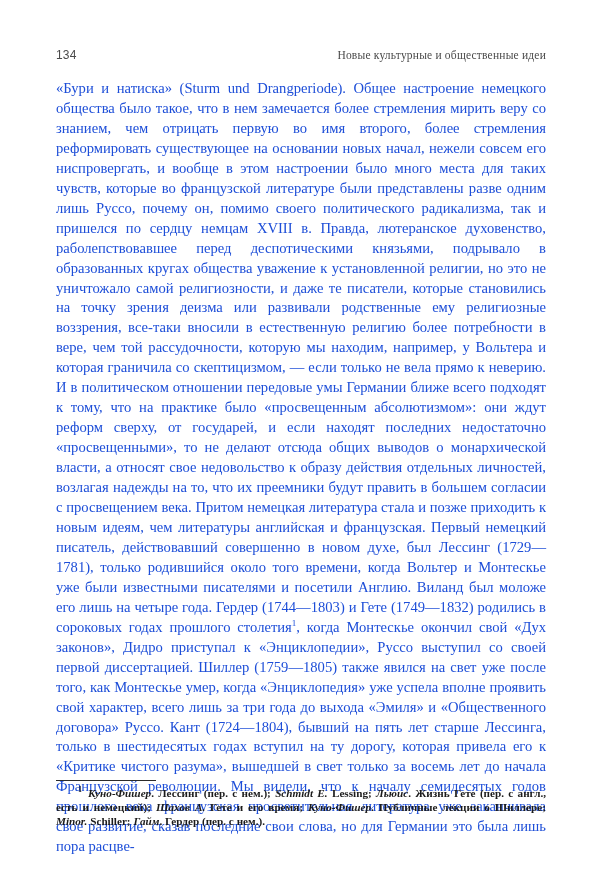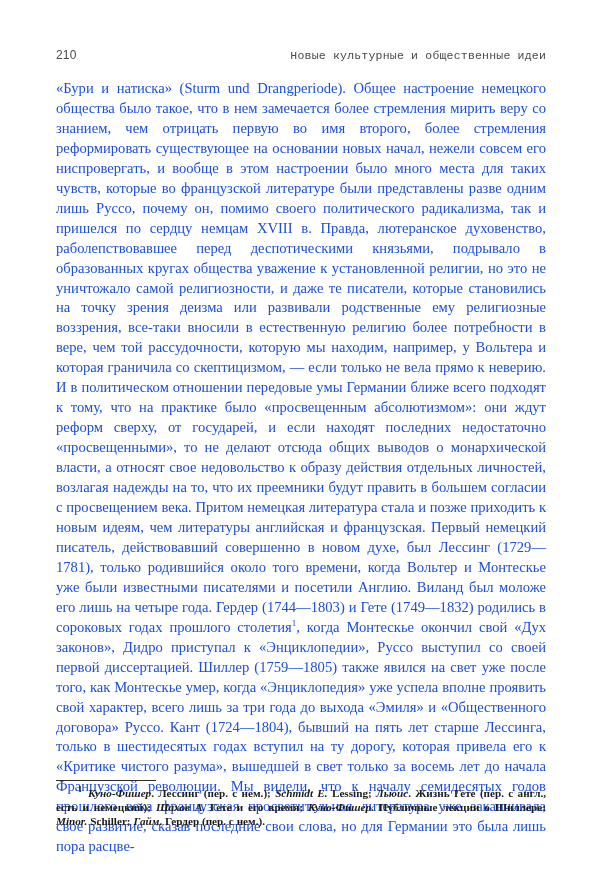--- a/index.html
+++ b/index.html
@@ -40,21 +40,21 @@
     color: #4a4a4a;
     letter-spacing: 0.2px;
   }
   .folio {
     font-family: "Liberation Sans", "DejaVu Sans", sans-serif;
     font-size: 12px;
     color: #4a4a4a;
     white-space: nowrap;
   }
   .head-title {
-    font-family: Liberation Mono, monospace;
+    font-family: Liberation Serif, serif;
     font-size: 11.5px;
     color: #4a4a4a;
     white-space: nowrap;
     margin-left: 6px;
   }
   
   .body-text {
     position: absolute;
     left: 56px;
     top: 79px;
@@ -104,21 +104,21 @@
     margin-right: 6px;
   }
   .it { font-style: italic; }
 </style>
 </head>
 <body>
 
 <div class="page">
 
   <div class="running-head">
-    <span class="folio">210</span>
+    <span class="folio">134</span>
     <span class="head-title">Новые культурные и общественные идеи</span>
   </div>
 
   <div class="body-text">
     <p><span>«Бури и натиска» (Sturm und Drangperiode). Общее настроение немецкого общества было такое, что в нем замечается более стремления мирить веру со знанием, чем отрицать первую во имя второго, более стремления реформировать существующее на основании новых начал, нежели совсем его ниспровергать, и вообще в этом настроении было много места для таких чувств, которые во французской литературе были представлены разве одним лишь Руссо, почему он, помимо своего политического радикализма, так и пришелся по сердцу немцам XVIII в. Правда, лютеранское духовенство, раболепствовавшее перед деспотическими князьями, подрывало в образованных кругах общества уважение к установленной религии, но это не уничтожало самой религиозности, и даже те писатели, которые становились на точку зрения деизма или развивали родственные ему религиозные воззрения, все-таки вносили в естественную религию более потребности в вере, чем той рассудочности, которую мы находим, например, у Вольтера и которая граничила со скептицизмом, — если только не вела прямо к неверию. И в политическом отношении передовые умы Германии ближе всего подходят к тому, что на практике было «просвещенным абсолютизмом»: они ждут реформ сверху, от государей, и если находят последних недостаточно «просвещенными», то не делают отсюда общих выводов о монархической власти, а относят свое недовольство к образу действия отдельных личностей, возлагая надежды на то, что их преемники будут править в большем согласии с просвещением века. Притом немецкая литература стала и позже приходить к новым идеям, чем литературы английская и французская. Первый немецкий писатель, действовавший совершенно в новом духе, был Лессинг (1729—1781), только родившийся около того времени, когда Вольтер и Монтескье уже были известными писателями и посетили Англию. Виланд был моложе его лишь на четыре года. Гердер (1744—1803) и Гете (1749—1832) родились в сороковых годах прошлого столетия</span><span class="fn-ref">1</span><span>, когда Монтескье окончил свой «Дух законов», Дидро приступал к «Энциклопедии», Руссо выступил со своей первой диссертацией. Шиллер (1759—1805) также явился на свет уже после того, как Монтескье умер, когда «Энциклопедия» уже успела вполне проявить свой характер, всего лишь за три года до выхода «Эмиля» и «Общественного договора» Руссо. Кант (1724—1804), бывший на пять лет старше Лессинга, только в шестидесятых годах вступил на ту дорогу, которая привела его к «Критике чистого разума», вышедшей в свет только за восемь лет до начала Французской революции. Мы видели, что к началу семидесятых годов прошлого века французская просветительная литература уже заканчивала свое развитие, сказав последние свои слова, но для Германии это была лишь пора расцве-</span></p>
   </div>
 
   <div class="footnote-area">
     <div class="footnote-rule"></div>
     <div class="footnote-text"><span class="fn-num">1</span><span id="footnote-body"><span class="it">Куно-Фишер</span><span>. Лессинг (пер. с нем.); </span><span class="it">Schmidt E.</span><span> Lessing; </span><span class="it">Льюис</span><span>. Жизнь Гете (пер. с англ., есть и немецкий); </span><span class="it">Шахов А.</span><span> Гете и его время; </span><span class="it">Куно-Фишер</span><span>. Публичные лекции о Шиллере; </span><span class="it">Minor.</span><span> Schiller; </span><span class="it">Гайм</span><span>. Гердер (пер. с нем.).</span></span></div>

